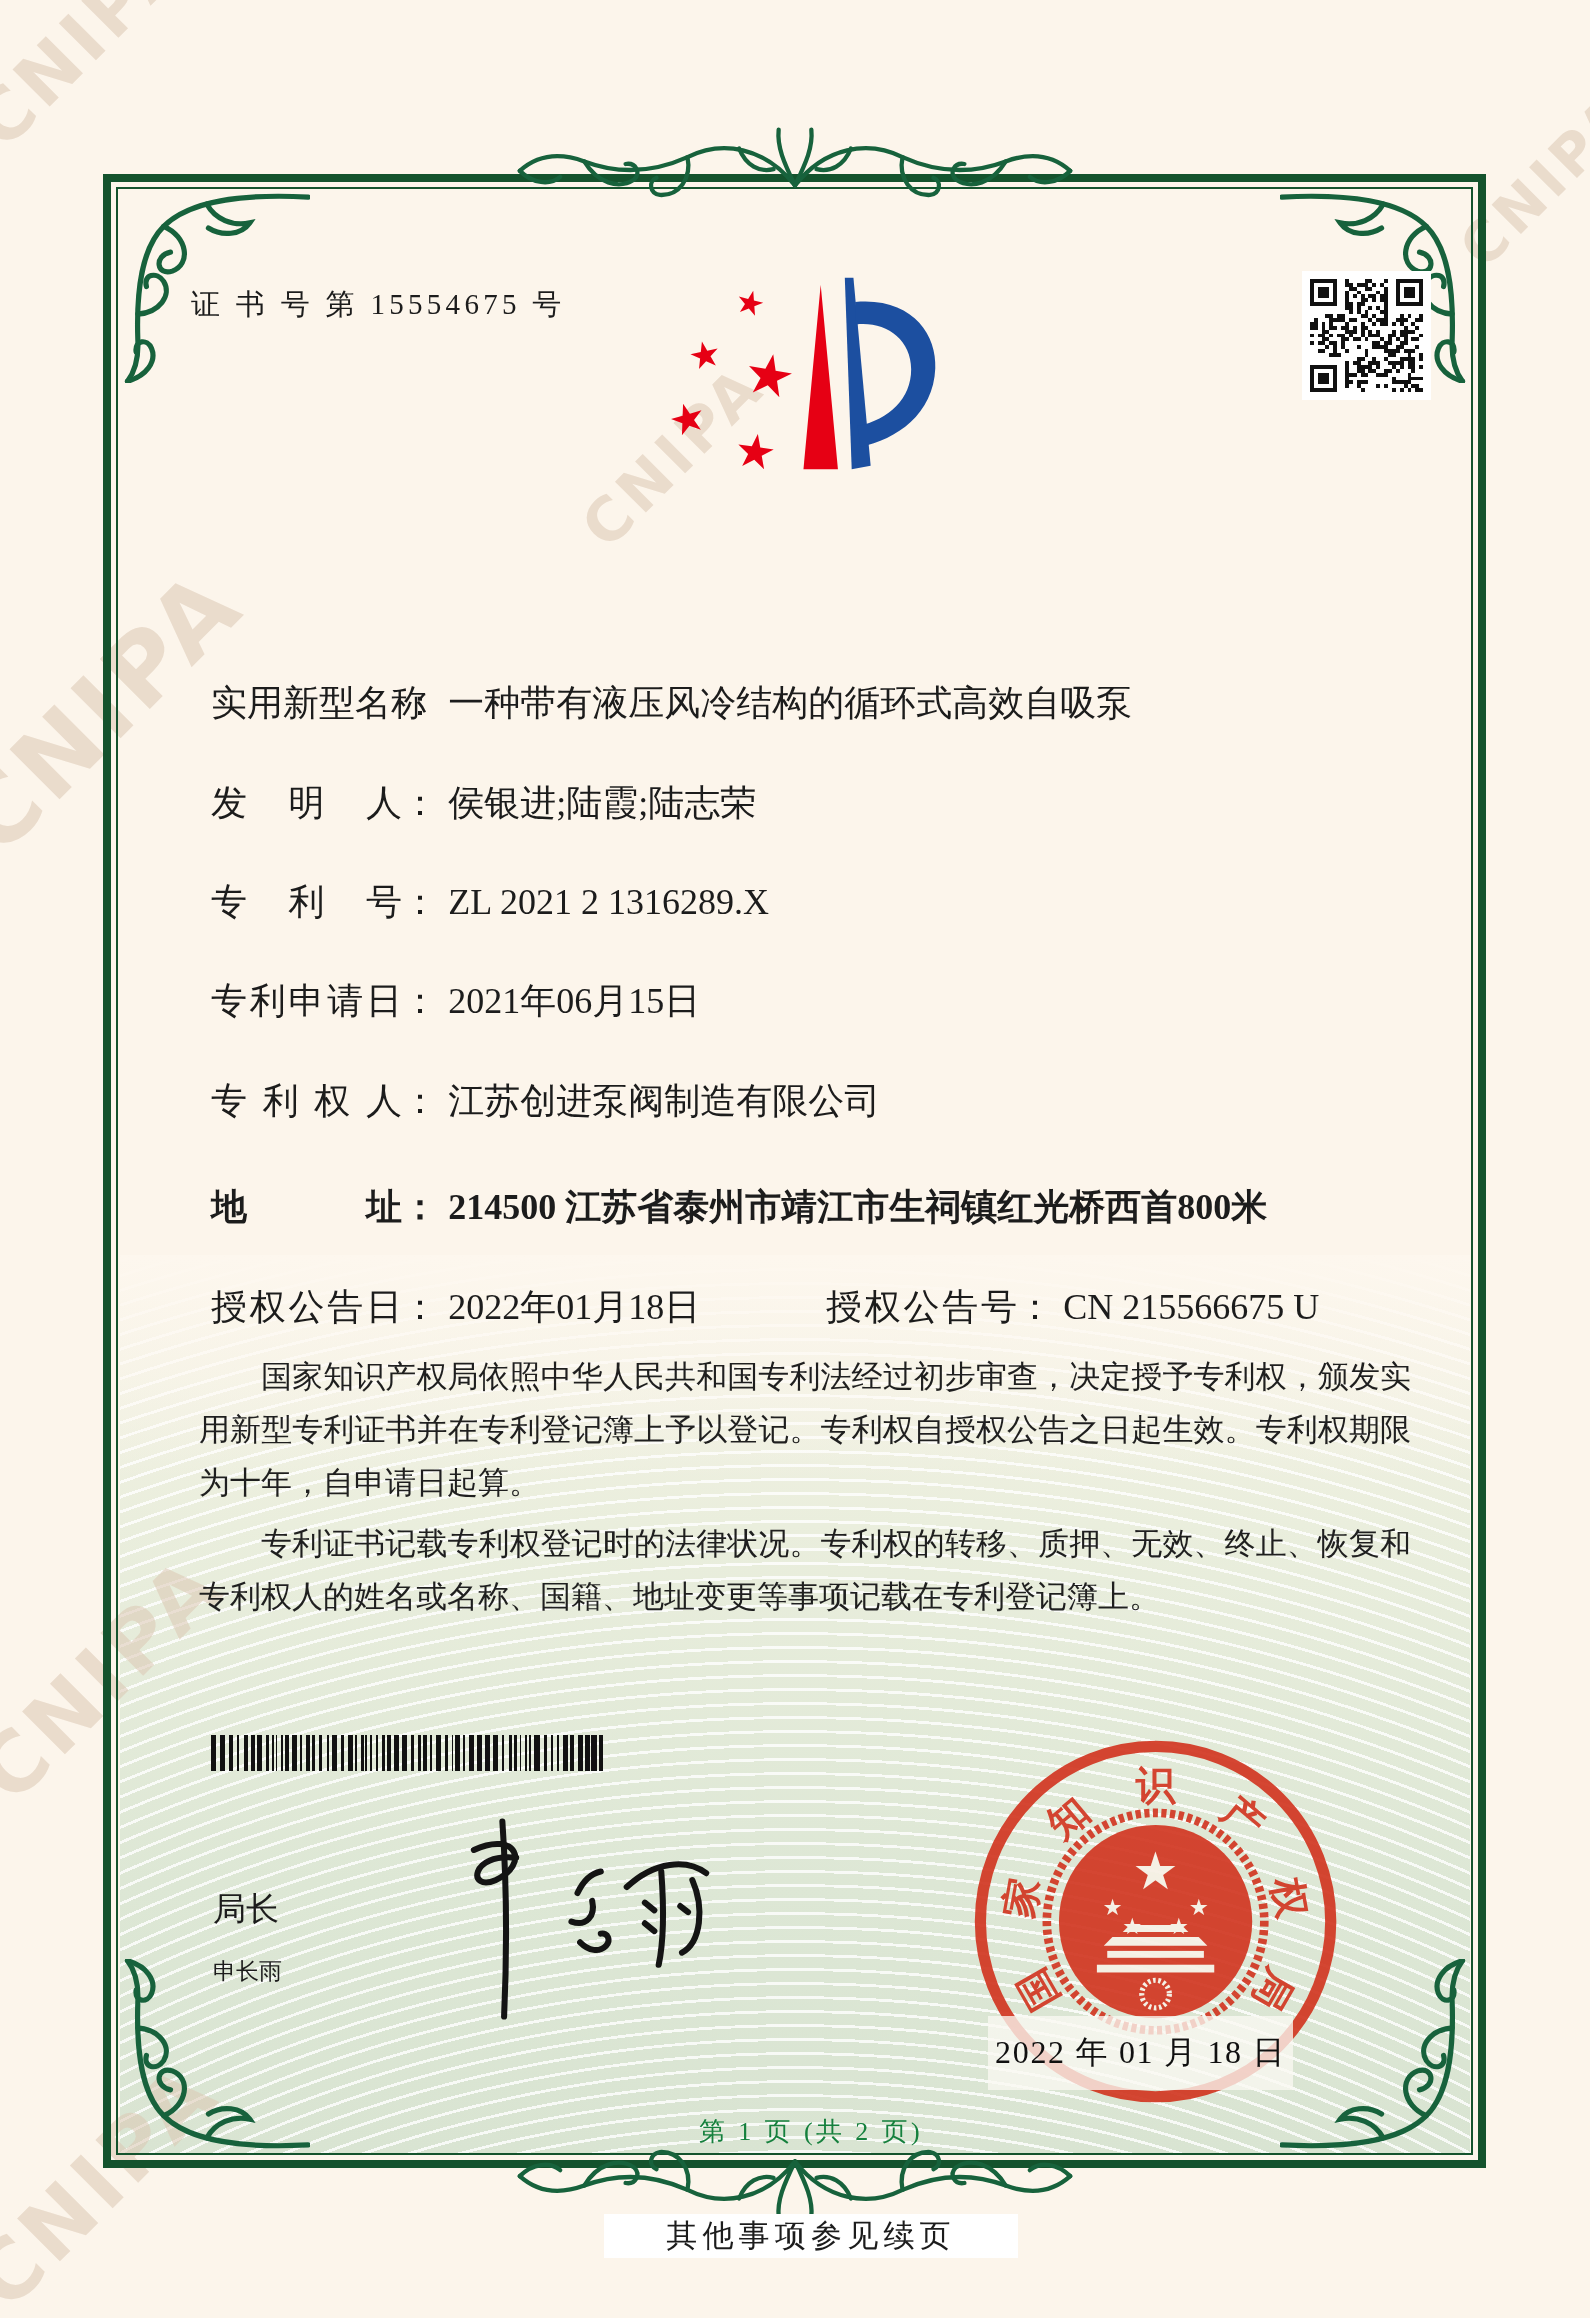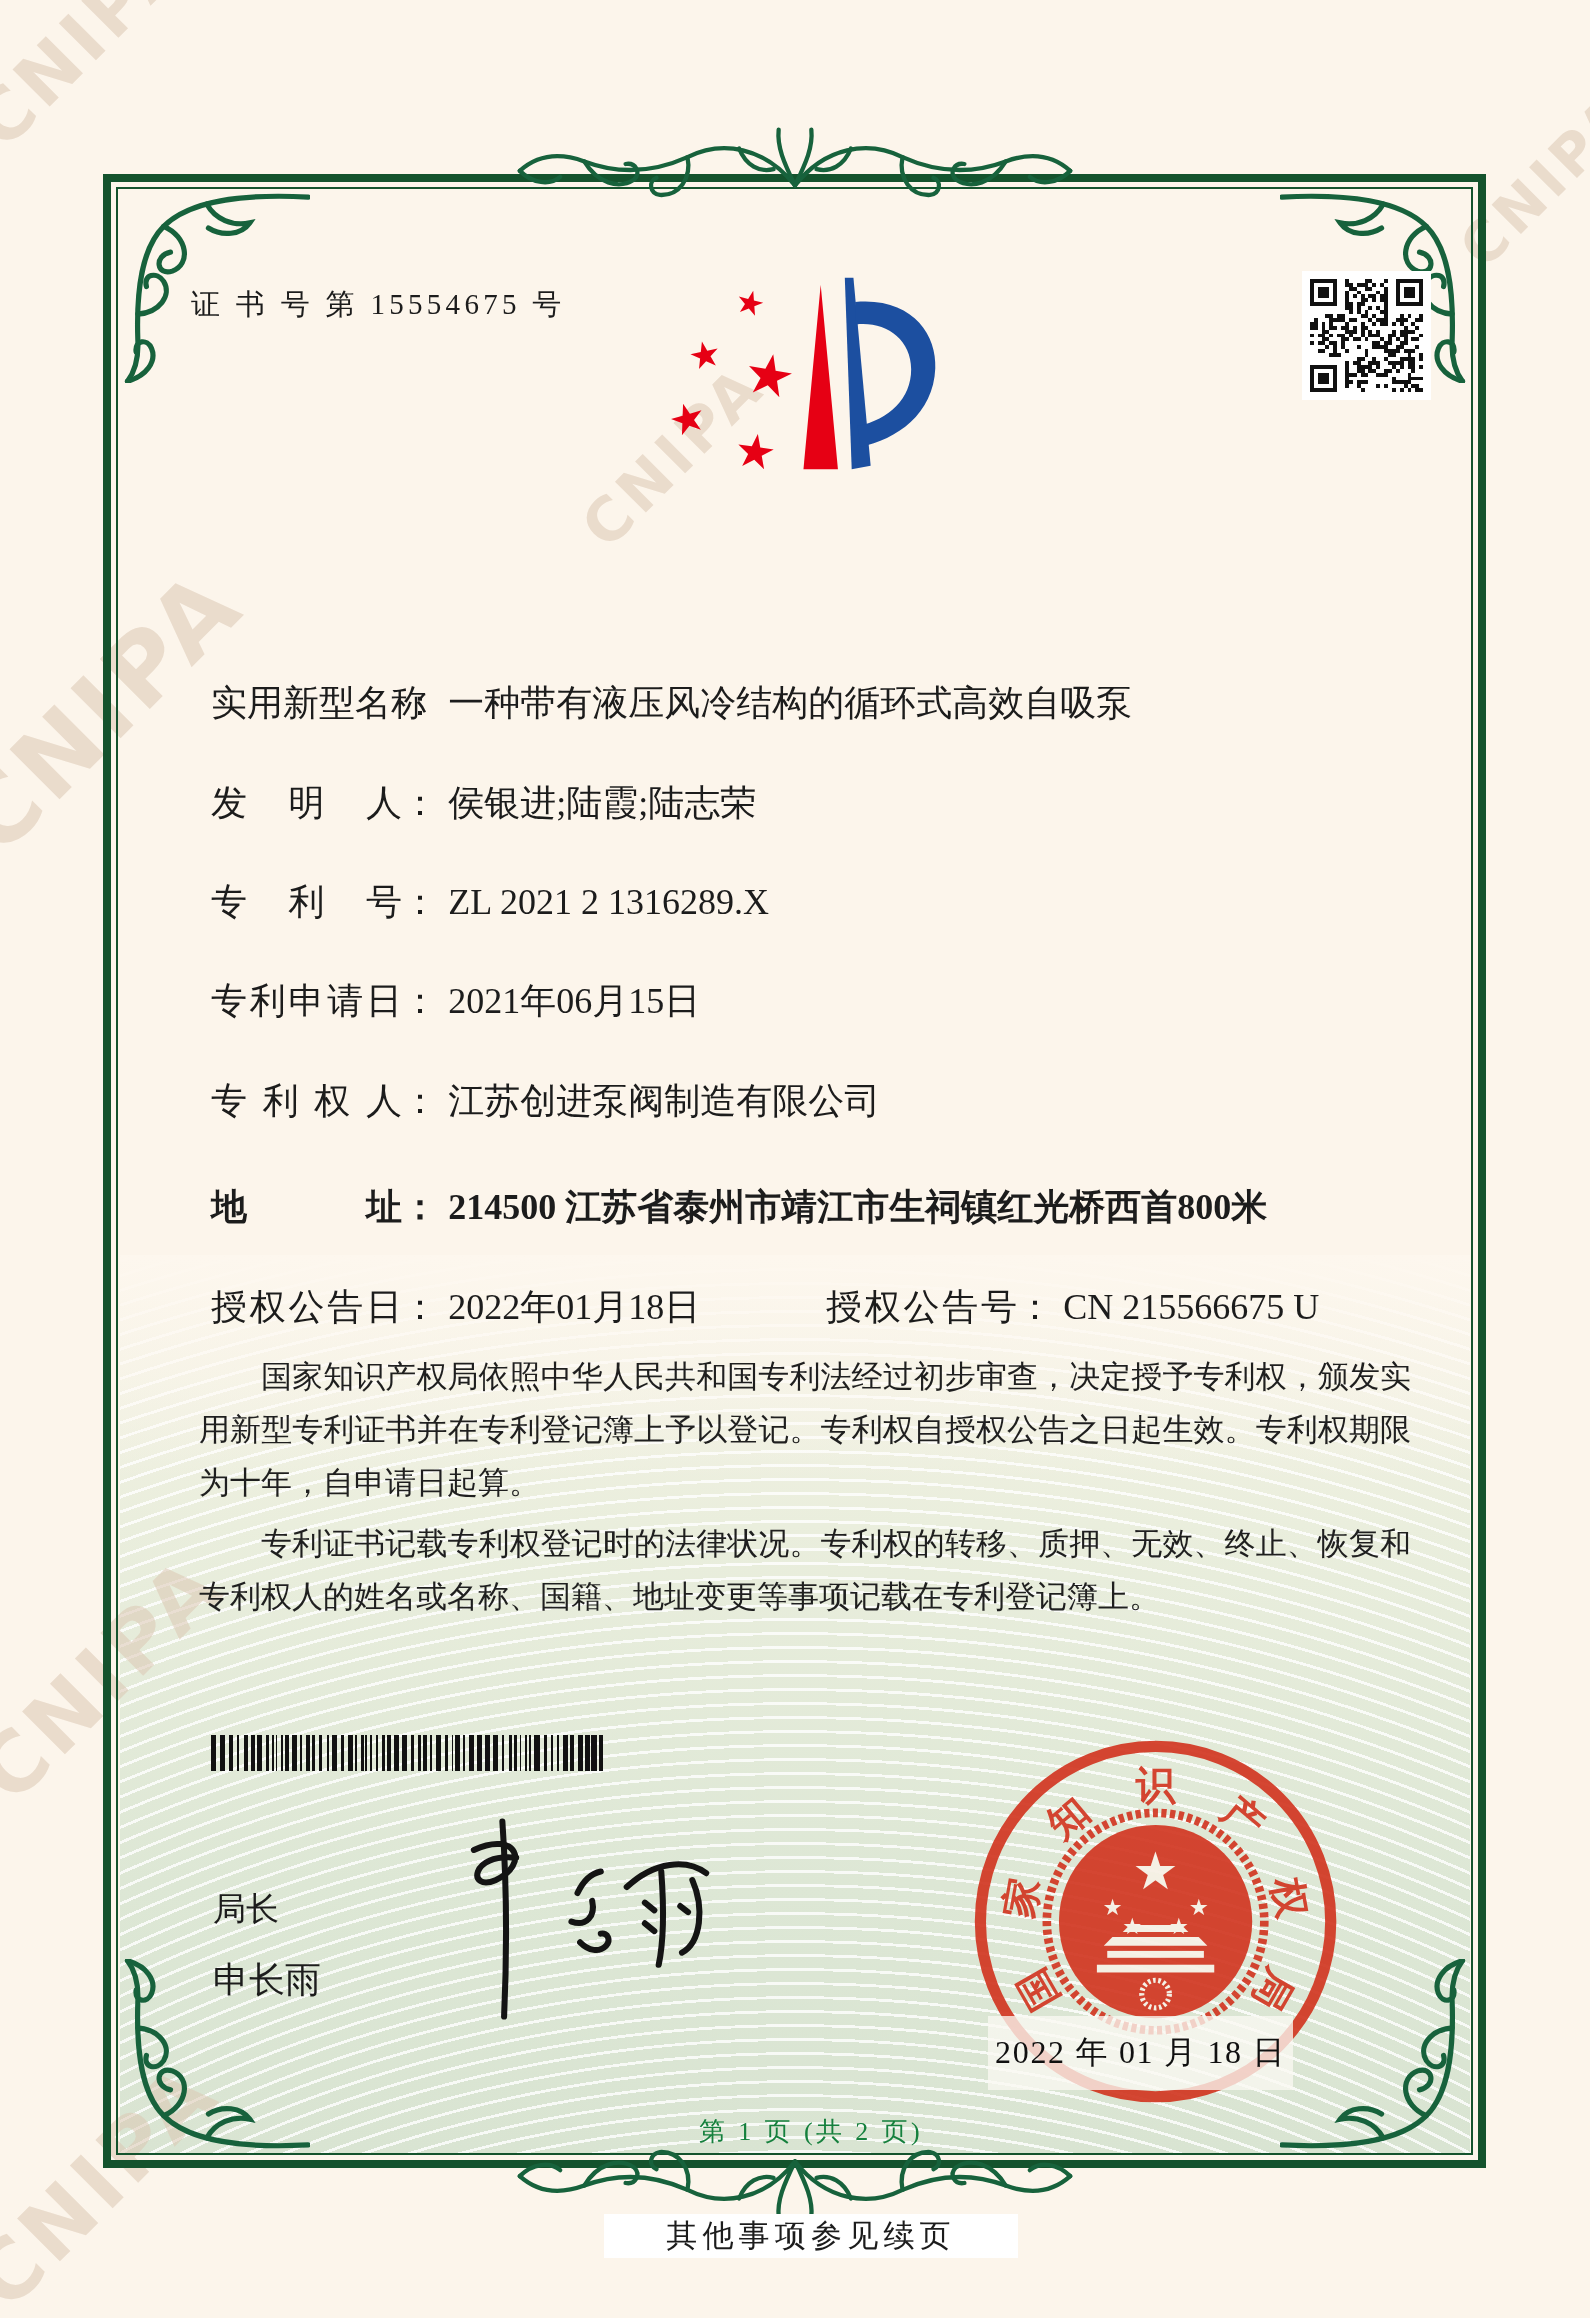--- a/index.html
+++ b/index.html
@@ -41,21 +41,21 @@
   .r0{top:679px;} .r1{top:779px;} .r2{top:878px;} .r3{top:977px;} .r4{top:1045px;margin-top:32px;} .r5{top:1183px;font-weight:bold;}
   .rgrant{top:1283px;}
   .grant-right{position:absolute;left:615px;top:0;white-space:nowrap;}
   
   .paras{position:absolute;left:191px;top:1342px;width:1228px;z-index:5;font-size:31px;line-height:53px;
          color:#1f1f1f;text-align:justify;}
   .paras p{margin:8px;text-indent:2em;}
   
   .barcode{position:absolute;left:211px;top:1735px;width:395px;height:36px;z-index:5;}
   .signer-title{position:absolute;left:213px;top:1887px;font-size:33px;z-index:5;}
-  .signer-name{position:absolute;left:213px;top:1956px;font-size:36px;z-index:5;}
+  .signer-name{position:absolute;left:213px;top:1956px;font-size:23px;z-index:5;}
   .signature{position:absolute;left:435px;top:1811px;width:285px;height:216px;z-index:6;}
   .seal{position:absolute;left:964px;top:1730px;width:384px;height:384px;z-index:6;opacity:.92;}
   .seal-date{position:absolute;left:988px;top:2016px;font-size:32px;z-index:7;color:#101010;
              background:rgba(250,248,242,.78);padding:15px 7px;letter-spacing:1.7px;white-space:nowrap;}
   .footer-page{position:absolute;left:16px;width:1590px;top:2114px;text-align:center;font-size:26px;
                letter-spacing:3.4px;z-index:5;color:#15803d;}
   .bottom-note{position:absolute;left:604px;top:2214px;width:414px;height:44px;background:#ffffff;z-index:5;
                display:flex;align-items:center;justify-content:center;font-size:31px;letter-spacing:5.2px;}
 </style>
 </head>

